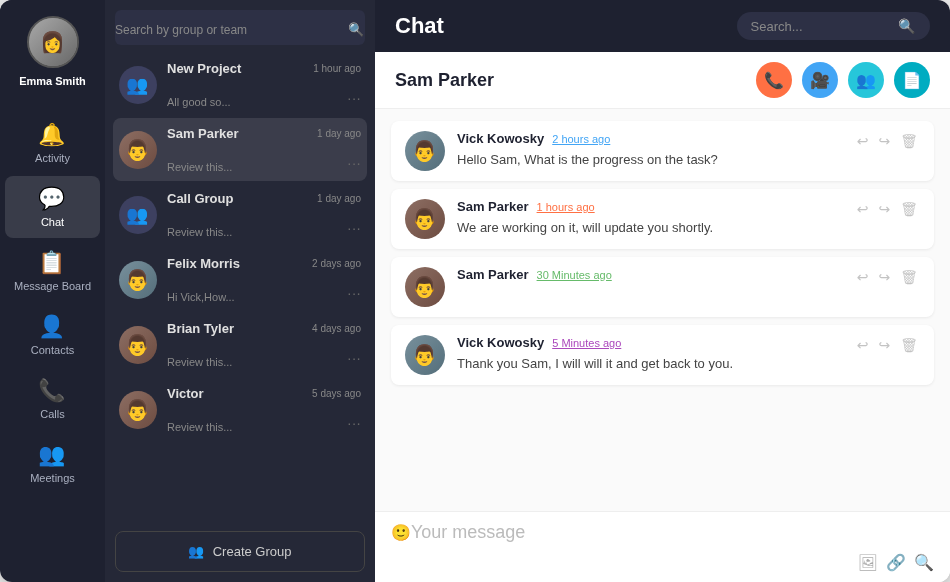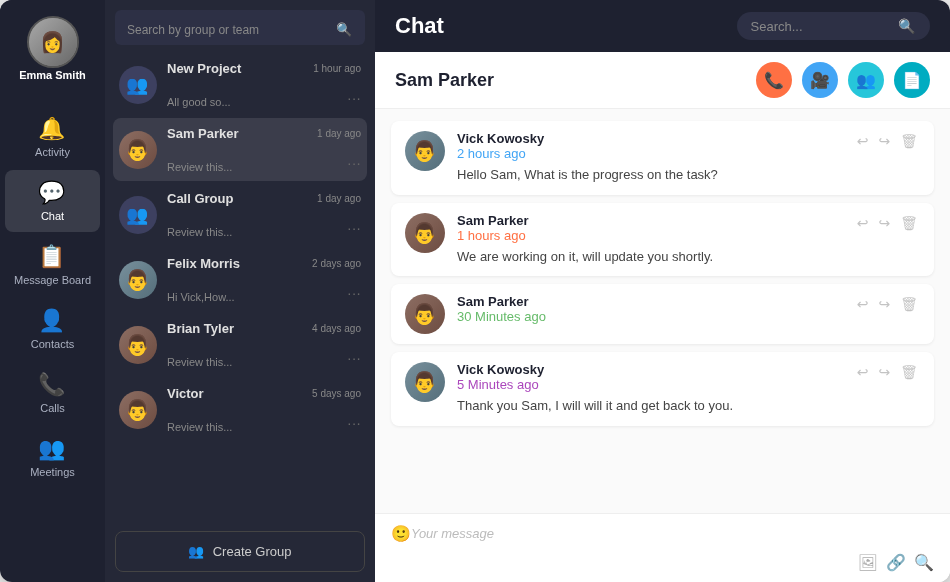--- a/index.html
+++ b/index.html
@@ -56,21 +56,21 @@
       display: flex;
       align-items: center;
       justify-content: center;
       font-size: 20px;
       color: white;
     }
     .user-name-sidebar {
       color: white;
       font-size: 11px;
       font-weight: 600;
-      margin-top: 0;
+      margin-top: 6px;
       text-align: center;
       line-height: 1.3;
     }
     .nav-items {
       display: flex;
       flex-direction: column;
       align-items: center;
       width: 100%;
       gap: 2px;
       margin-top: 8px;
@@ -99,21 +99,21 @@
     .nav-item.active .nav-label { color: white; }
 
     
     .middle-panel {
       width: 270px;
       background: #252837;
       display: flex;
       flex-direction: column;
     }
     .search-bar {
-      padding: 12px 12px 8px;
+      padding: 12px 0 8px;
       display: flex;
       align-items: center;
       background: #2d3045;
       border-radius: 6px;
       margin: 10px 10px 8px;
     }
     .search-input-middle {
       background: transparent;
       border: none;
       outline: none;
@@ -303,29 +303,29 @@
     
     .av1 { background: linear-gradient(135deg, #78909c, #546e7a); }
     .av2 { background: linear-gradient(135deg, #8d6e63, #6d4c41); }
     .av3 { background: linear-gradient(135deg, #8d6e63, #6d4c41); }
     .av4 { background: linear-gradient(135deg, #78909c, #546e7a); }
 
     .msg-content { flex: 1; }
     .msg-header {
       display: flex;
       align-items: baseline;
+      gap: 8px;
       margin-bottom: 4px;
-      flex-direction: column;
     }
     .msg-sender {
       font-weight: 700;
       font-size: 13px;
       color: #1e2130;
     }
-    .msg-time { font-size: 13px; }
+    .msg-time { font-size: 11px; text-decoration: underline; }
     .time-blue { color: #42a5f5; }
     .time-orange { color: #ff7043; text-align: center; }
     .time-green { color: #66bb6a; }
     .time-purple { color: #ab47bc; }
     .msg-text {
       font-size: 13px;
       color: #444;
       line-height: 1.5;
     }
     .msg-actions {
@@ -353,24 +353,23 @@
       gap: 6px;
     }
     .input-row {
       display: flex;
       align-items: center;
     }
     .message-input {
       flex: 1;
       border: none;
       outline: none;
-      font-size: 13px;
+      font-size: 18px;
       color: #444;
       background: transparent;
-      font-style: italic;
     }
     .message-input::placeholder { color: #bbb; }
     .input-toolbar {
       display: flex;
       gap: 8px;
       justify-content: flex-end;
       padding-top: 4px;
     }
     .toolbar-btn {
       background: none;

